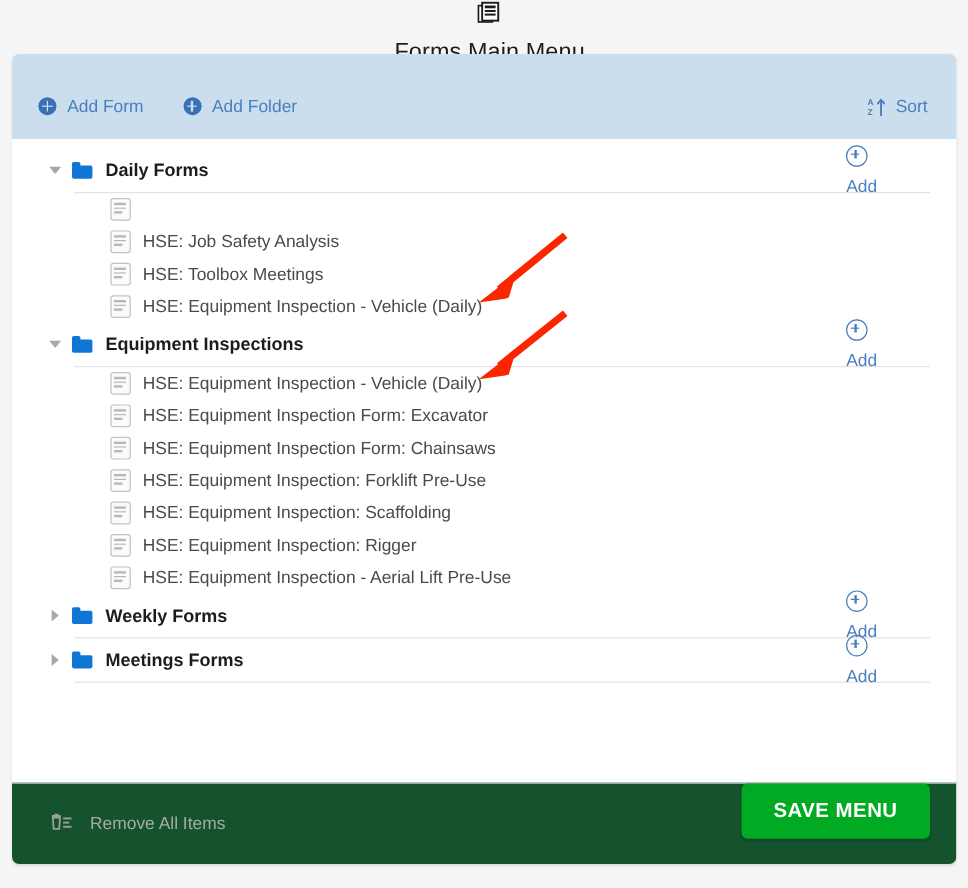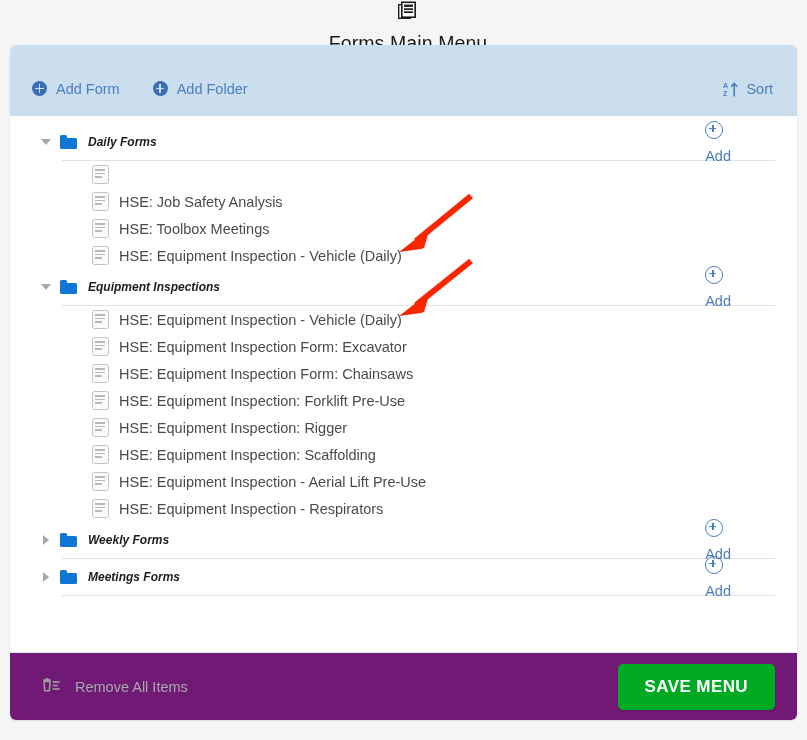--- a/index.html
+++ b/index.html
@@ -139,25 +139,24 @@
   }
   .folder-icon .tab {
     position:absolute; left:0; top:0; width:7px; height:3.5px;
     background:#0f76d6; border-radius:1.5px 1.5px 0 0;
   }
   .folder-icon .body {
     position:absolute; left:0; top:2.6px; width:17px; height:11.4px;
     background:#0f76d6; border-radius:1.5px;
   }
   .folder-name {
-    font-size:12px;
+    font-size:15px;
     font-weight:bold;
     color:#1c1c1c;
     white-space:nowrap;
-    font-style:italic;
   }
   .row-spacer { flex:1 1 auto; }
 
   .add-btn {
     display:flex; align-items:flex-start; gap:9px;
     color:#4a7fbf; font-size:14.5px; cursor:pointer;
     user-select:none;
     margin-right: 44px;
     flex-direction: column;
   }
@@ -205,24 +204,23 @@
     color:#4a4a4a;
     white-space:nowrap;
   }
 
   .group-body { }
 
   
   .footer {
     flex: 0 0 auto;
     height: 67px;
-    background: #701a75;
+    background: #14532d;
     border-top: 1px solid #e6e6e6;
     display:flex;
-    align-items:center;
     padding: 0 22px 0 30px;
   }
   .remove-all {
     display:flex; align-items:center; gap:13px;
     color:#a9a9a9; font-size:14.5px; cursor:pointer; user-select:none;
   }
   .trash-icon { width:22px; height:18px; flex:0 0 auto; }
   .footer-spacer { flex:1 1 auto; }
   .save-btn {
     background:#00aa22;
@@ -388,45 +386,37 @@
               <i></i>
             </span>
             <span class="form-name">HSE: Equipment Inspection: Forklift Pre-Use</span>
           </div>
           <div class="form-row">
             <span class="form-icon">
               <i></i>
               <i></i>
               <i></i>
             </span>
+            <span class="form-name">HSE: Equipment Inspection: Scaffolding</span>
+          </div>
+          <div class="form-row">
+            <span class="form-icon">
+              <i></i>
+              <i></i>
+              <i></i>
+            </span>
             <span class="form-name">HSE: Equipment Inspection: Rigger</span>
           </div>
           <div class="form-row">
             <span class="form-icon">
               <i></i>
               <i></i>
               <i></i>
             </span>
-            <span class="form-name">HSE: Equipment Inspection: Scaffolding</span>
-          </div>
-          <div class="form-row">
-            <span class="form-icon">
-              <i></i>
-              <i></i>
-              <i></i>
-            </span>
             <span class="form-name">HSE: Equipment Inspection - Aerial Lift Pre-Use</span>
-          </div>
-          <div class="form-row">
-            <span class="form-icon">
-              <i></i>
-              <i></i>
-              <i></i>
-            </span>
-            <span class="form-name">HSE: Equipment Inspection - Respirators</span>
           </div>
         </div>
       </div>
       <div class="group">
         <div class="folder-row">
           <span class="twisty">
             <span class="tri-right"></span>
           </span>
           <span class="folder-icon">
             <span class="tab"></span>

